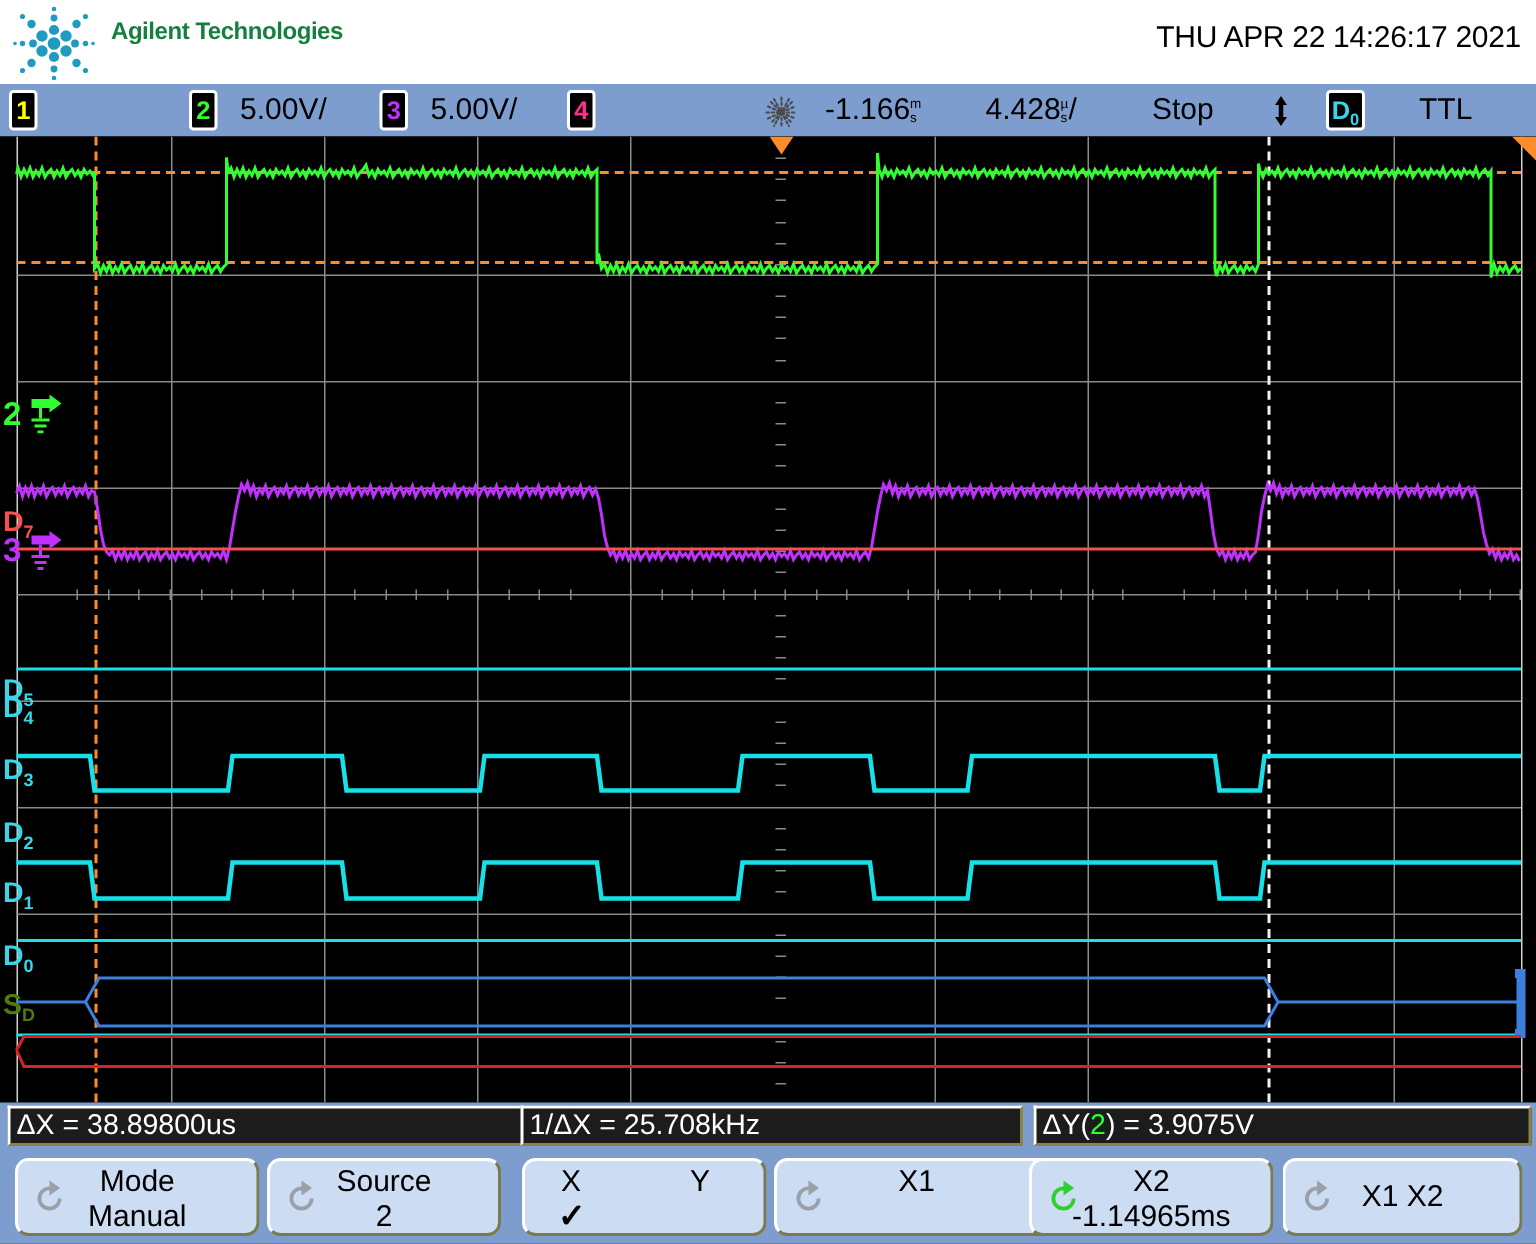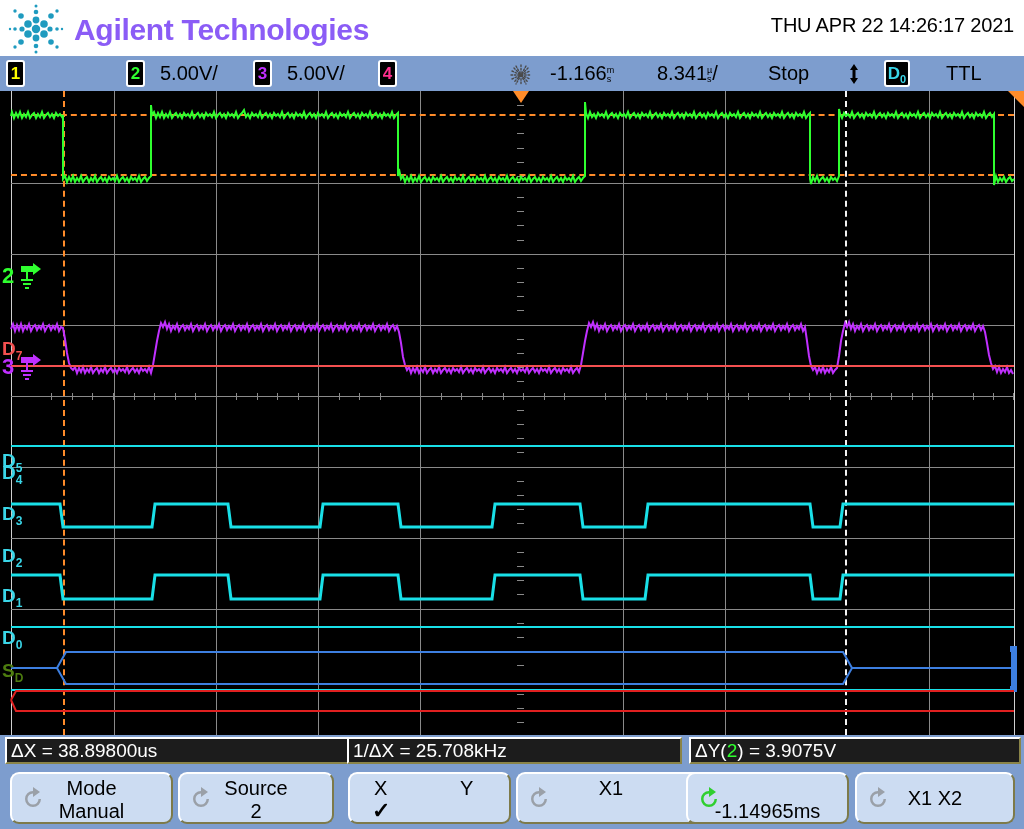--- a/index.html
+++ b/index.html
@@ -2,21 +2,21 @@
 <html><head>
 <meta charset="utf-8">
 <style>
   html,body{margin:0;padding:0;background:#fff;}
   body{width:1024px;height:829px;overflow:hidden;font-family:"Liberation Sans",sans-serif;}
   #root{position:relative;width:1024px;height:829px;background:#000;}
 
   
   .titlebar{position:absolute;left:0;top:0;width:1024px;height:56px;background:#fff;}
   .logo{position:absolute;left:8px;top:4px;width:56px;height:50px;}
-  .brand{position:absolute;left:74px;top:13px;font-size:30px;font-weight:bold;color:#8b5cf6;
+  .brand{position:absolute;left:74px;top:13px;font-size:16px;font-weight:bold;color:#15803d;
          font-family:"Liberation Sans",sans-serif;letter-spacing:-0.3px;}
   .datetime{position:absolute;right:10px;top:14px;font-size:20px;color:#000;
             font-family:"Liberation Sans",sans-serif;letter-spacing:-0.2px;}
 
   
   .statusbar{position:absolute;left:0;top:56px;width:1024px;height:35px;background:#7d9dce;}
   .chbadge{position:absolute;top:4px;width:19px;height:27px;background:#000;
            border:2px solid #fff;border-radius:3px;box-sizing:border-box;
            font-size:17px;font-weight:bold;text-align:center;line-height:23px;
            font-family:"Liberation Sans",sans-serif;}
@@ -136,21 +136,21 @@
         <line x1="3" y1="7" x2="21" y2="15"></line>
           <line x1="3" y1="15" x2="21" y2="7"></line>
       </g>
     </svg>
 
     <div class="sbtxt" style="left:550px;">
       <span>-1.166</span><span class="frac"><b>m</b><b>s</b></span>
     </div>
 
     <div class="sbtxt" style="left:657px;">
-      <span>8.341</span><span class="frac"><b>µ</b><b>s</b></span><span>/</span>
+      <span>4.428</span><span class="frac"><b>µ</b><b>s</b></span><span>/</span>
     </div>
 
     <div class="sbtxt" style="left:768px;">Stop</div>
 
     <svg style="position:absolute;left:846px;top:7px;width:16px;height:22px;" viewBox="0 0 16 22">
       <path d="M8 1 L12 7 H9.5 V15 H12 L8 21 L4 15 H6.5 V7 H4 Z" fill="#000"></path>
     </svg>
 
     <div class="chbadge" style="left:884px;color:#3ad6e8;width:26px;">
       <span>D</span><sub style="font-size:11px;">0</sub>
@@ -516,20 +516,21 @@
       <svg class="knob" viewBox="0 0 26 26">
         <path d="M21,13 A8,8 0 1 1 13,5 L13,1 L20,6 L13,11 L13,7.5 A5.5,5.5 0 1 0 18.5,13 Z" fill="#9aa0a8"></path>
       </svg>
       <div class="l1">X1</div>
     </div>
 
     <div class="skey" style="left:686px;width:163px;">
       <svg class="knob" viewBox="0 0 26 26">
         <path d="M21,13 A8,8 0 1 1 13,5 L13,1 L20,6 L13,11 L13,7.5 A5.5,5.5 0 1 0 18.5,13 Z" fill="#2fcf2f"></path>
       </svg>
+      <div class="l1">X2</div>
       <div class="l2">-1.14965ms</div>
     </div>
 
     <div class="skey" style="left:855px;width:160px;">
       <svg class="knob" viewBox="0 0 26 26">
         <path d="M21,13 A8,8 0 1 1 13,5 L13,1 L20,6 L13,11 L13,7.5 A5.5,5.5 0 1 0 18.5,13 Z" fill="#9aa0a8"></path>
       </svg>
       <div class="l1c">X1 X2</div>
     </div>
   </div>

